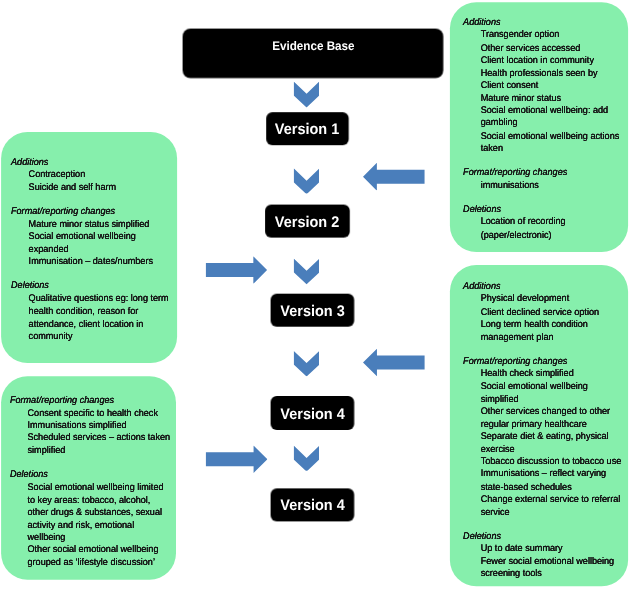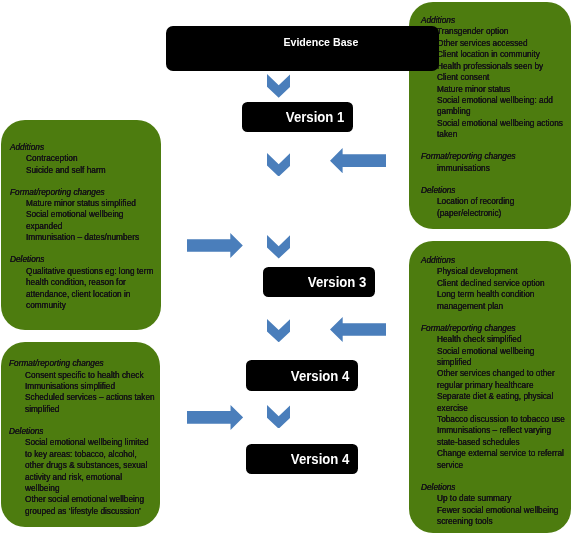--- a/index.html
+++ b/index.html
@@ -11,30 +11,29 @@
     overflow:hidden;
   }
   #stage { position:absolute; left:0; top:0; width:572px; height:535px; }
 
   
   .flowbox {
     position:absolute; background:#000000; color:#ffffff;
     display:flex; align-items:center; justify-content:center;
     font-weight:bold;
     transform:translateZ(0);
-    padding-left:36px;
   }
   #evidence-base { left:166px; top:25.7px; width:237px; height:45.8px;
                    border-radius:7px; font-size:11.3px; }
   .vbox { border-radius:5.5px; font-size:14px; }
   .flowbox > span { display:block; transform:scaleX(0.94) translateZ(0); }
   #evidence-base > span { transform:scaleX(0.94) translateY(-6.8px) translateZ(0); }
 
   
-  .panel { position:absolute; background:#4d7c0f; border-radius:24px; color:#171717; }
+  .panel { position:absolute; background:#86efac; border-radius:24px; color:#171717; }
   .panel-inner { position:absolute; }
   .sec-head, .sec-item {
     font-size:8.8px; line-height:11.42px; white-space:nowrap;
     transform:scaleX(0.94) translateZ(0); transform-origin:0 50%;
     text-shadow: 0 0 0.55px #171717, 0 0 0.55px #171717;
   }
   .sec-head { font-style:italic; }
   .sec-item-line { display:block; }
   .sec-gap { height:10.6px; }
 
@@ -196,21 +195,24 @@
       <span class="sec-item-line">grouped as ‘lifestyle discussion’</span>
     </div>
   </div>
 </div>
 <div class="flowbox" id="evidence-base" style="">
       <span>Evidence Base</span>
     </div>
 <div class="flowbox vbox" style="left:242px;top:102px;width:75px;height:30px;">
       <span>Version 1</span>
     </div>
-<div class="flowbox vbox" style="left:246px;top:267px;width:76px;height:30px;margin-left:17px;">
+<div class="flowbox vbox" style="left:241px;top:186px;width:77px;height:30px;">
+      <span>Version 2</span>
+    </div>
+<div class="flowbox vbox" style="left:246px;top:267px;width:76px;height:30px;">
       <span>Version 3</span>
     </div>
 <div class="flowbox vbox" style="left:246px;top:360px;width:76px;height:31px;">
       <span>Version 4</span>
     </div>
 <div class="flowbox vbox" style="left:246px;top:444px;width:76px;height:30px;">
       <span>Version 4</span>
     </div>
 <svg class="arrow" style="left:266.8px;top:74.4px;" width="23.4" height="23.8" viewBox="0 0 100 100" preserveAspectRatio="none">
       <polygon points="0,0 50,47.5 100,0 100,53.5 50,100 0,53.5" fill="#4a7ebb"></polygon>

